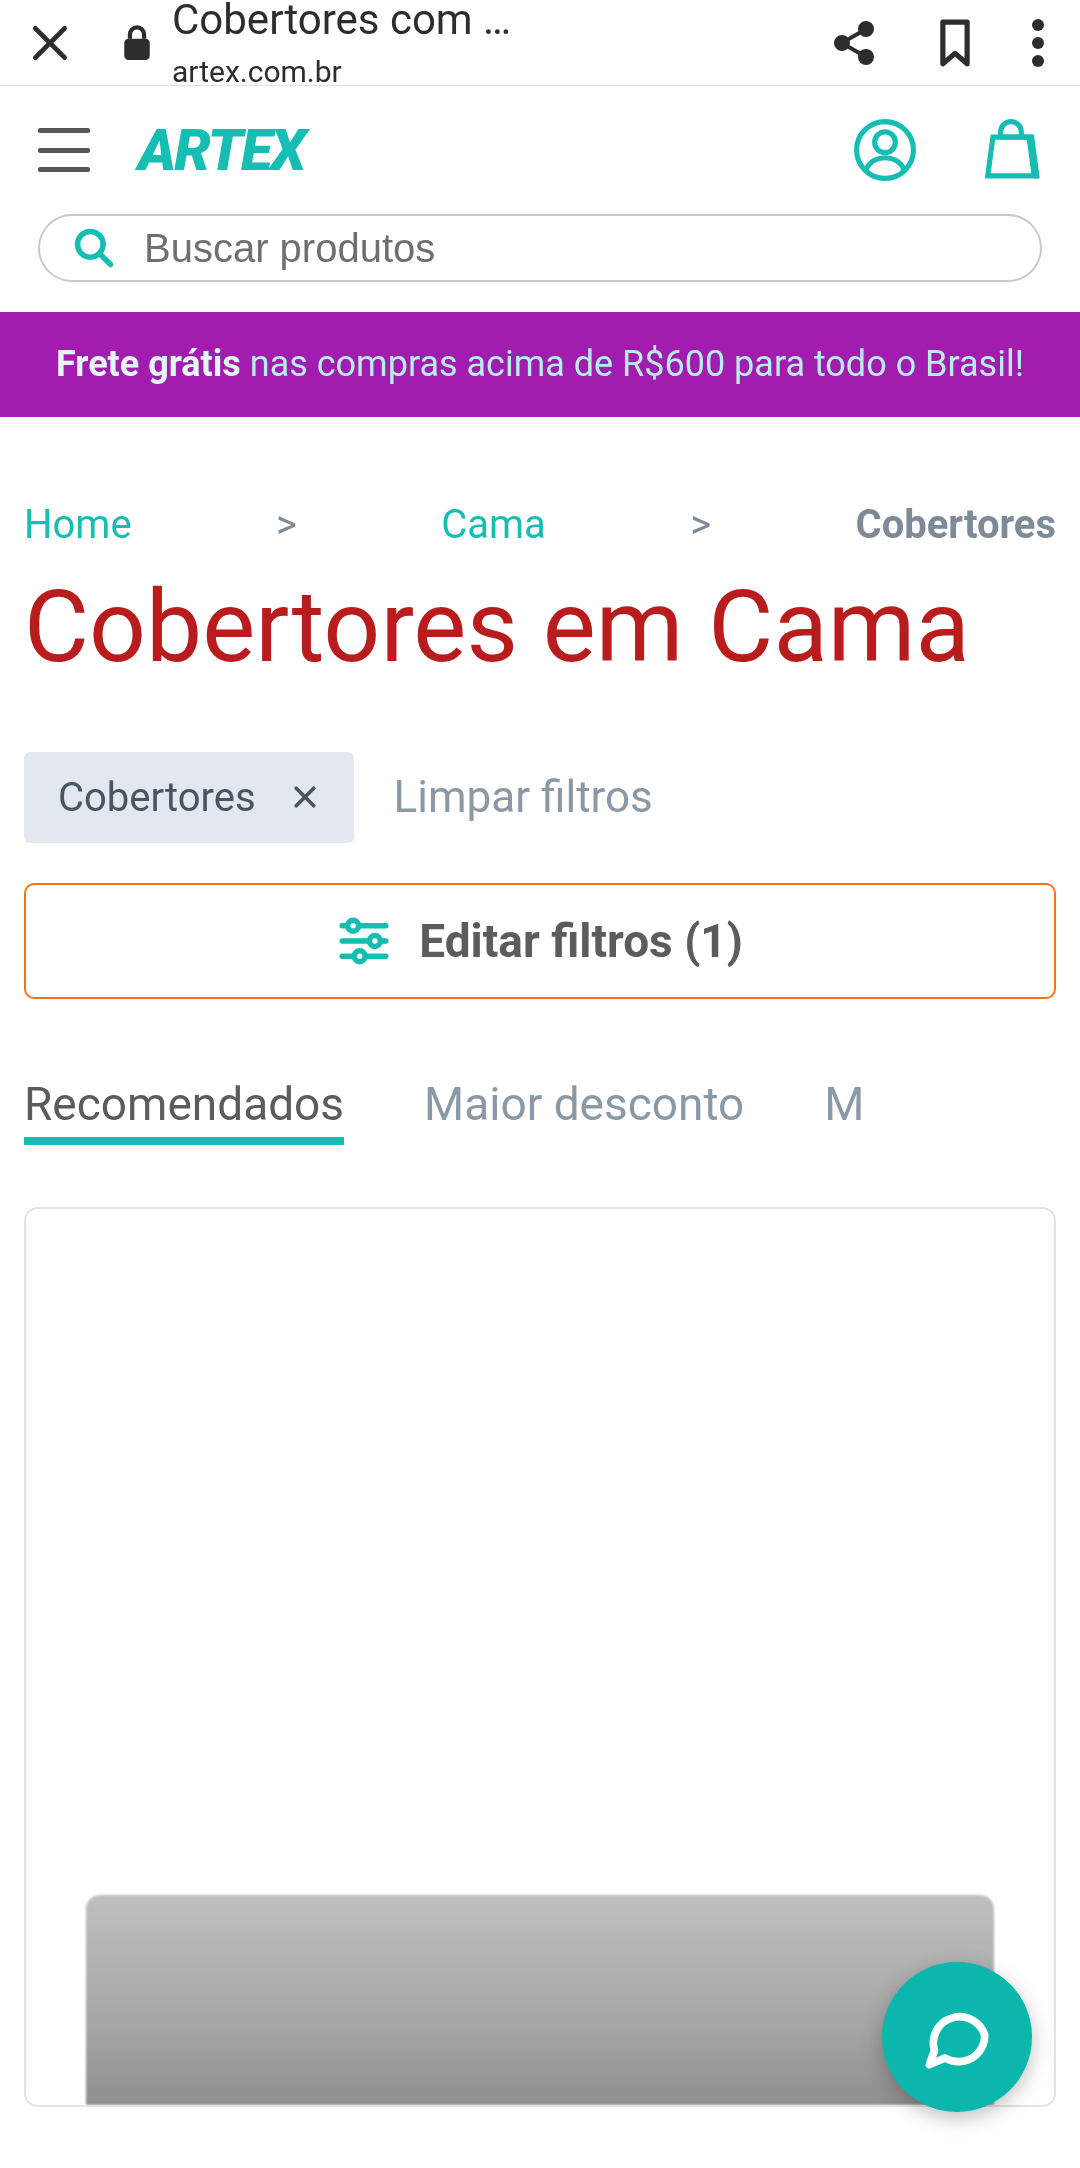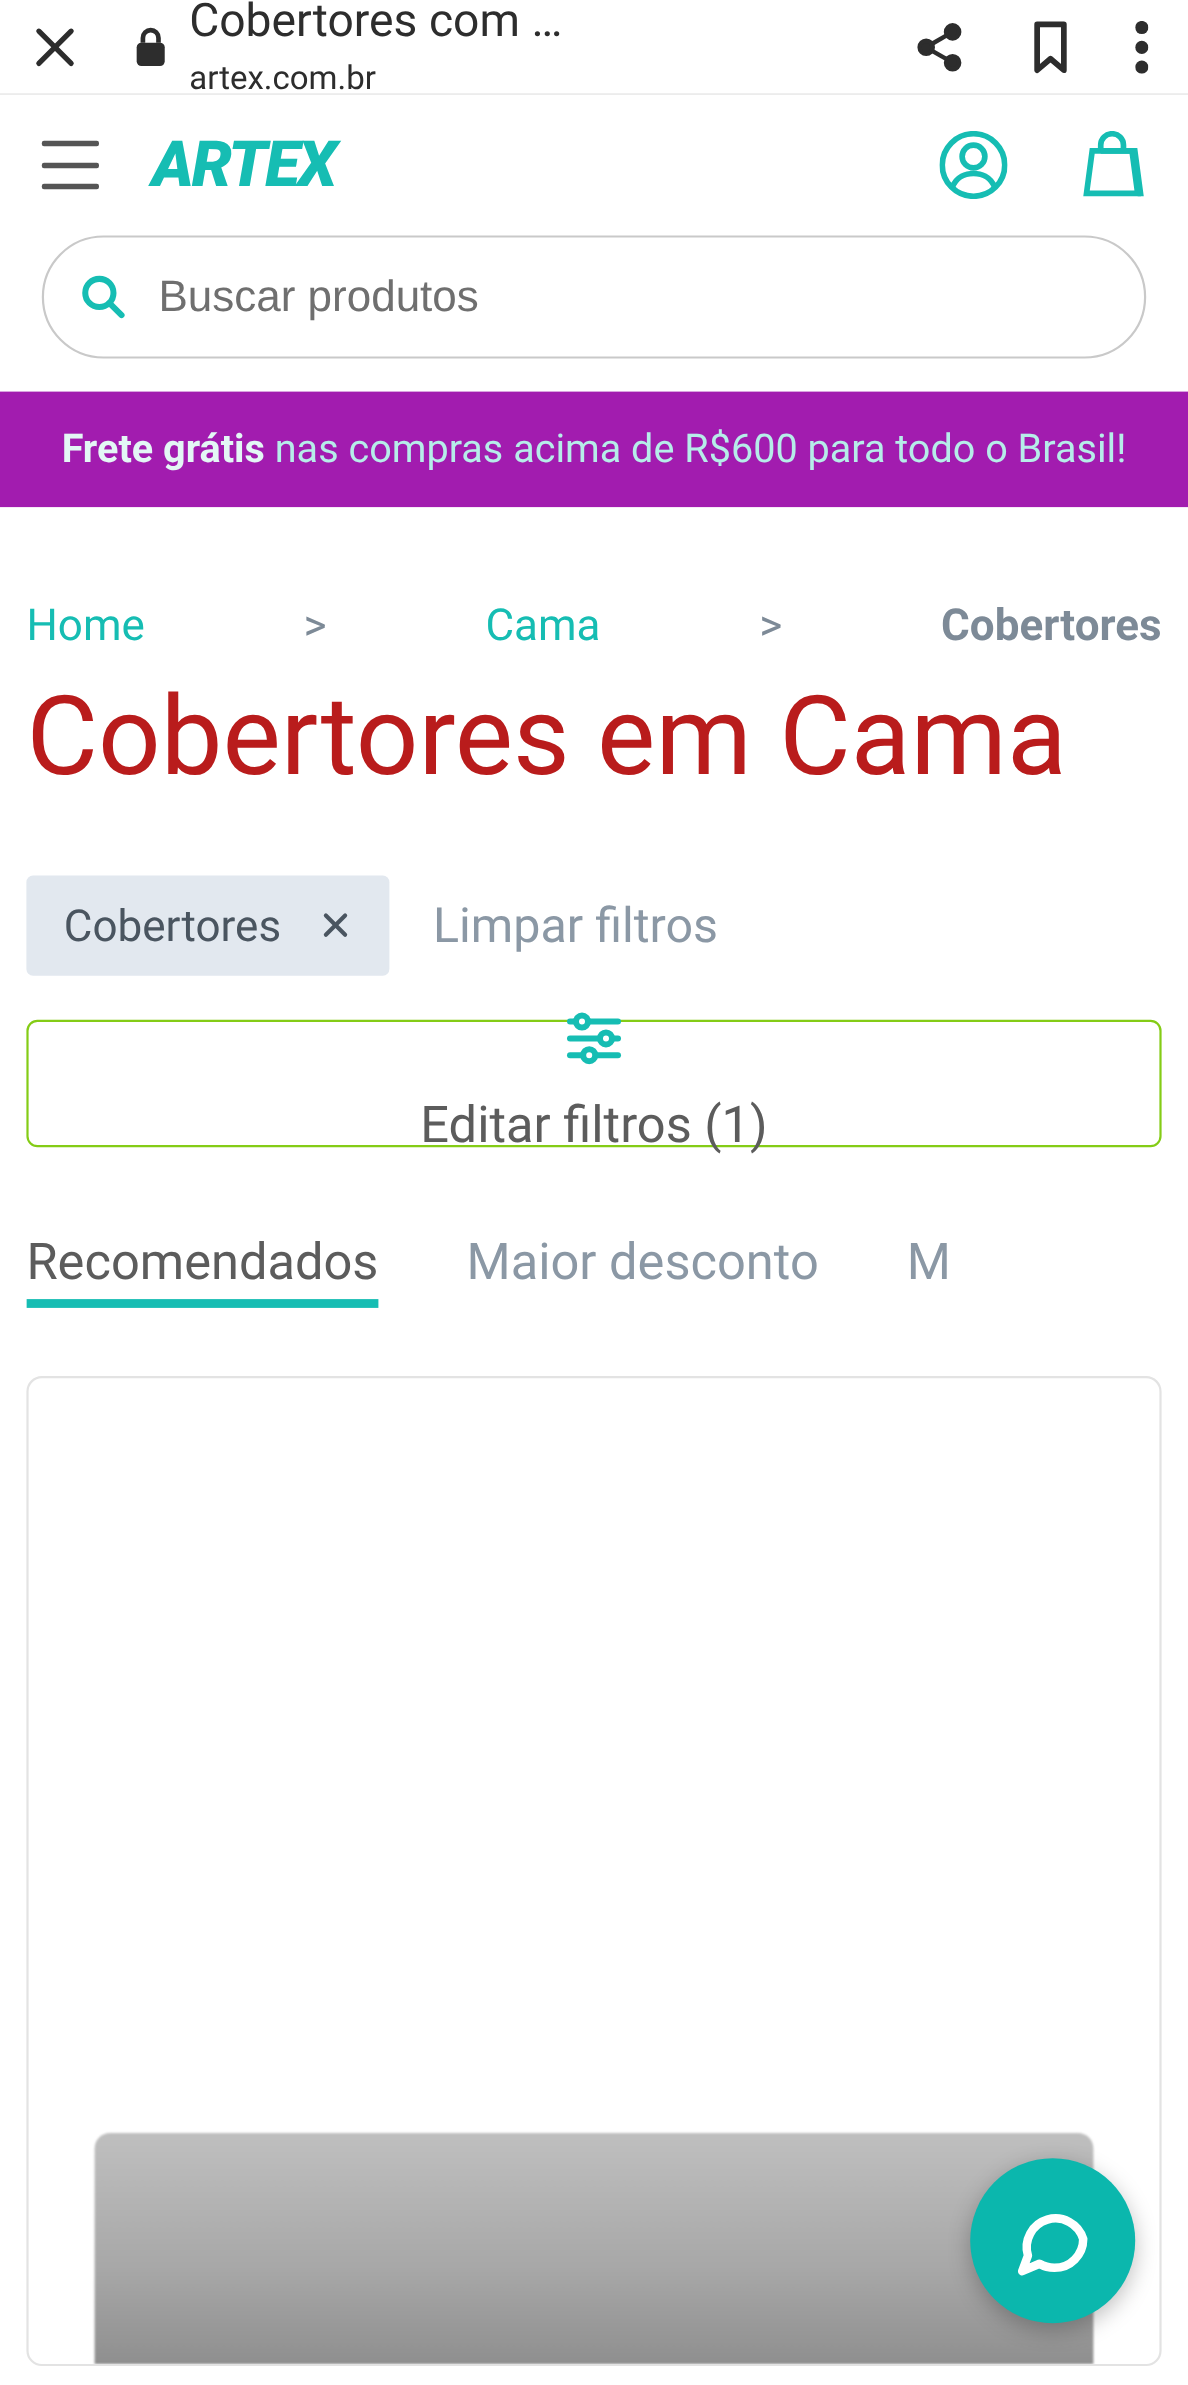--- a/index.html
+++ b/index.html
@@ -41,21 +41,21 @@
   .hamburger span { display:block; height:5px; background:#555; border-radius:2px;}
   .logo { color:#16bdb3; font-weight:900; font-size:58px; letter-spacing:-2px; font-style:italic; margin-left:8px; flex-shrink:0;}
   .header-spacer { flex:1;}
   .header-icon { color:#16bdb3; }
 
   
   .search-wrap { padding: 0 38px 30px;}
   .search-box {
     border:2px solid #c9c9c9;
     border-radius: 100px;
-    height: 112px;
+    height: 68px;
     display:flex;
     align-items:center;
     padding: 0 32px;
     gap: 28px;
   }
   .search-box input {
     border:none; outline:none; font-size:40px; color:#333; flex:1;
     background:transparent;
   }
   .search-box input::placeholder { color:#6f6f6f; }
@@ -104,29 +104,28 @@
     display:flex; align-items:center; gap: 34px;
     font-size:40px;
     color:#4a5560;
   }
   .chip-x { font-size:38px; color:#4a5560; }
   .clear-filters { font-size:44px; color:#8b98a5; }
 
   
   .edit-filters {
     margin-top: 40px;
-    border:2px solid #84cc16;
+    border:2px solid #f97316;
     border-radius:10px;
     height:116px;
     display:flex; align-items:center; justify-content:center;
     gap: 28px;
     font-size:46px;
-    font-weight:400;
+    font-weight:700;
     color:#5c5c5c;
-    flex-direction:column;
   }
 
   
   .sort-tabs {
     display:flex;
     gap: 80px;
     margin-top: 60px;
     font-size:46px;
     color:#8b98a5;
     overflow:hidden;

